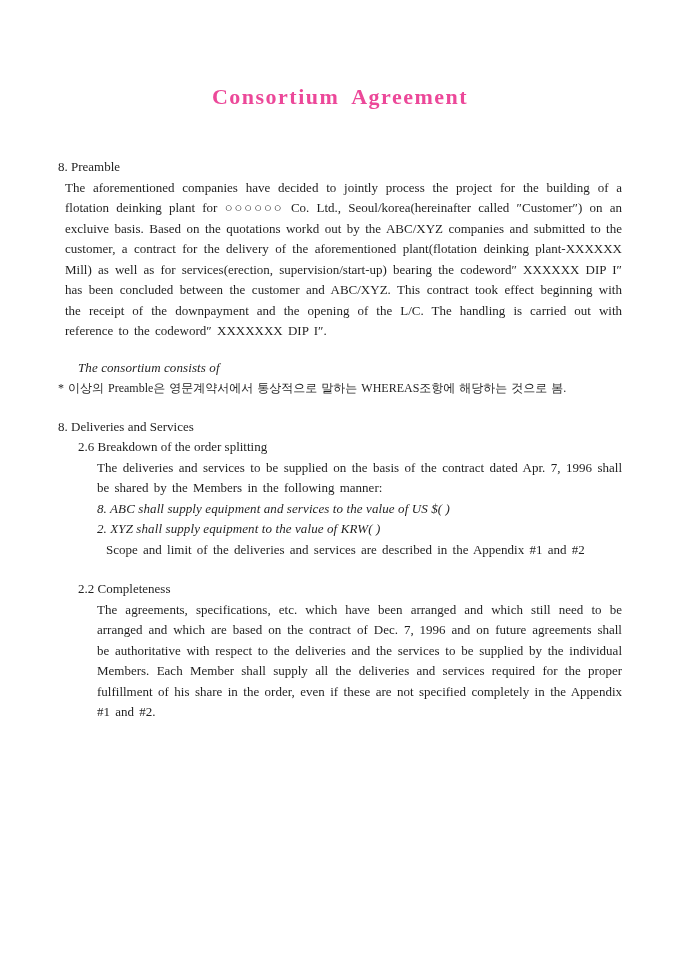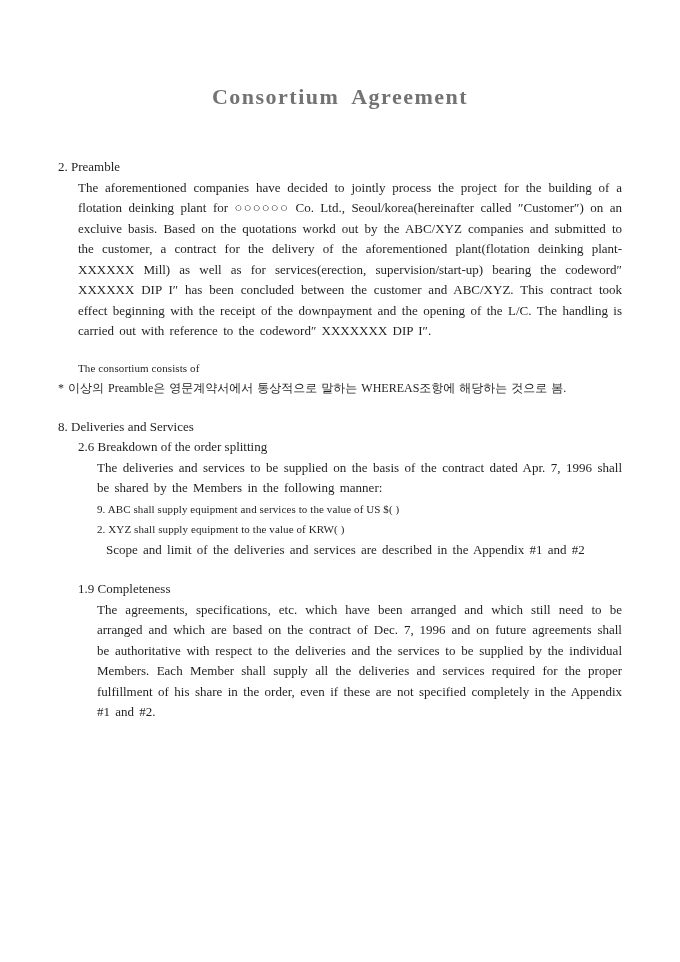--- a/index.html
+++ b/index.html
@@ -19,84 +19,85 @@
     background: #ffffff;
     padding: 84px 58px 0 58px;
     overflow: hidden;
   }
   .doc-title {
     text-align: center;
     font-size: 22px;
     font-weight: bold;
     letter-spacing: 1.5px;
     word-spacing: 6px;
-    color: #737373;
+    color: #ec4899;
     margin-bottom: 47px;
   }
   .line {
-    font-size: 11px;
+    font-size: 13px;
     line-height: 20.5px;
     letter-spacing: 0.1px;
+    font-style: italic;
   }
   .sec-heading {
     font-size: 13px;
     line-height: 20.5px;
   }
   .para {
     font-size: 13px;
     line-height: 20.5px;
     text-align: justify;
     text-justify: inter-word;
     word-spacing: 2px;
   }
   .indent-1 { margin-left: 20px; }
   .indent-2 { margin-left: 39px; }
   .indent-3 { margin-left: 48px; }
-  .preamble-body { margin-left: 20px; }
+  .preamble-body { margin-left: 7px; }
   .consortium-intro { margin-top: 16px; }
   .korean-note {
     font-size: 12px;
     line-height: 20.5px;
     word-spacing: 1px;
   }
   .sec2-heading { margin-top: 18px; }
   .scope-note { max-width: 505px; }
   .sub-block { margin-top: 19px; }
 </style>
 </head>
 <body>
 
 <div class="page">
 
   <div class="doc-title">Consortium Agreement</div>
 
   <div>
-    <div class="sec-heading">2. Preamble</div>
+    <div class="sec-heading">8. Preamble</div>
 
     <div class="para preamble-body">The aforementioned companies have decided to jointly  process the project for the building of a flotation deinking plant for   ○○○○○○ Co. Ltd., Seoul/korea(hereinafter called ″Customer″) on an excluive basis. Based on the quotations workd out by the ABC/XYZ companies and submitted to the customer, a contract for the delivery of the aforementioned plant(flotation deinking plant-XXXXXX Mill) as well as for services(erection, supervision/start-up) bearing the codeword″ XXXXXX DIP I″  has been concluded between  the customer and ABC/XYZ. This contract took effect beginning with the receipt of the downpayment and the opening of the L/C. The handling is carried out with reference to the codeword″ XXXXXXX DIP I″.</div>
 
     <div class="line indent-1 consortium-intro">The consortium consists of</div>
 
 
     <div class="korean-note">* 이상의 Preamble은 영문계약서에서 통상적으로 말하는 WHEREAS조항에 해당하는 것으로 봄.</div>
   </div>
 
   <div>
     <div class="sec-heading sec2-heading">8. Deliveries and Services</div>
 
     <div>
       <div class="sec-heading indent-1">2.6 Breakdown of the order splitting</div>
       <div class="para indent-2">The deliveries and services  to be  supplied on the  basis of  the contract dated Apr. 7, 1996 shall be shared by the Members in the following manner:</div>
       <div>
-        <div class="line indent-2">9. ABC shall supply equipment and services to the value of US $( )</div>
+        <div class="line indent-2">8. ABC shall supply equipment and services to the value of US $( )</div>
         <div class="line indent-2">2. XYZ shall supply equipment to the value of KRW(  )</div>
       </div>
       <div class="para indent-3 scope-note">Scope and limit of the deliveries and services   are described in the Appendix #1 and #2</div>
     </div>
 
     <div class="sub-block">
-      <div class="sec-heading indent-1">1.9 Completeness</div>
+      <div class="sec-heading indent-1">2.2 Completeness</div>
       <div class="para indent-2">The agreements, specifications, etc. which have been arranged and which still need to be arranged and which are based on the  contract of Dec. 7, 1996 and on future agreements shall be  authoritative with respect to  the deliveries and the services to be supplied by the individual Members. Each Member shall supply all the  deliveries and services required  for the proper fulfillment of his share in the  order, even if these  are not specified completely in the Appendix #1 and #2.</div>
     </div>
 
   </div>
 
 </div>
 
 </body></html>

